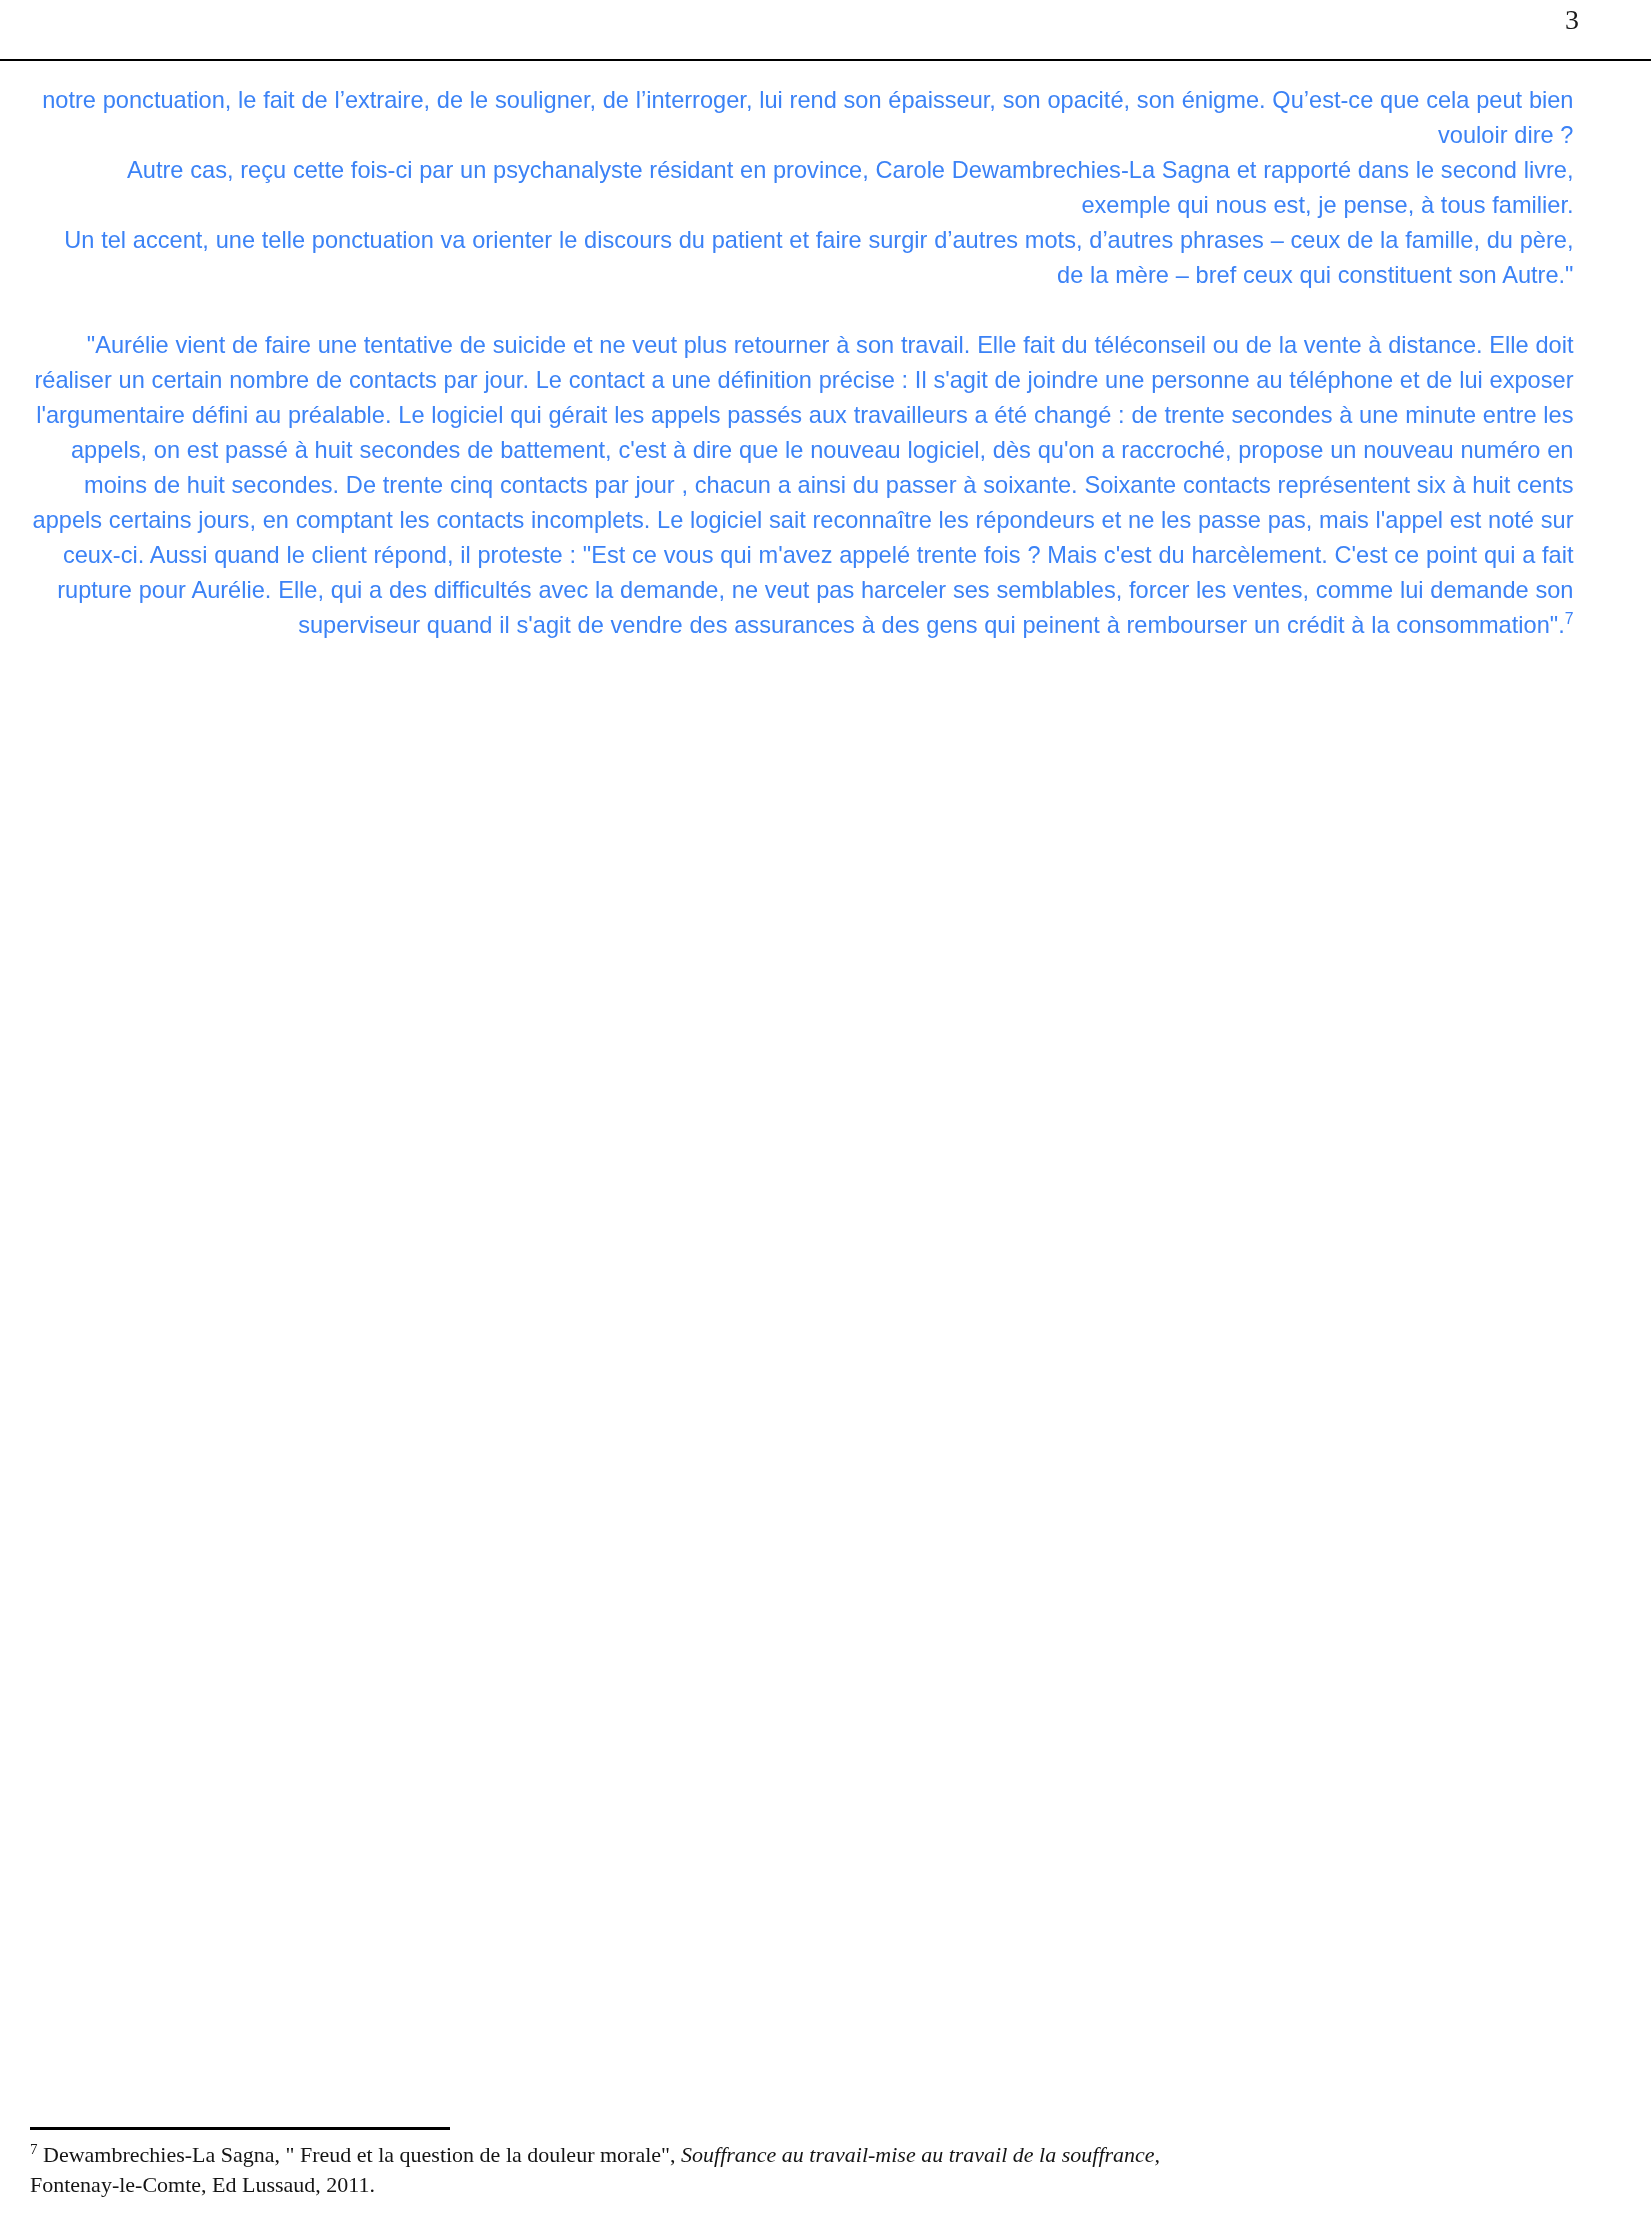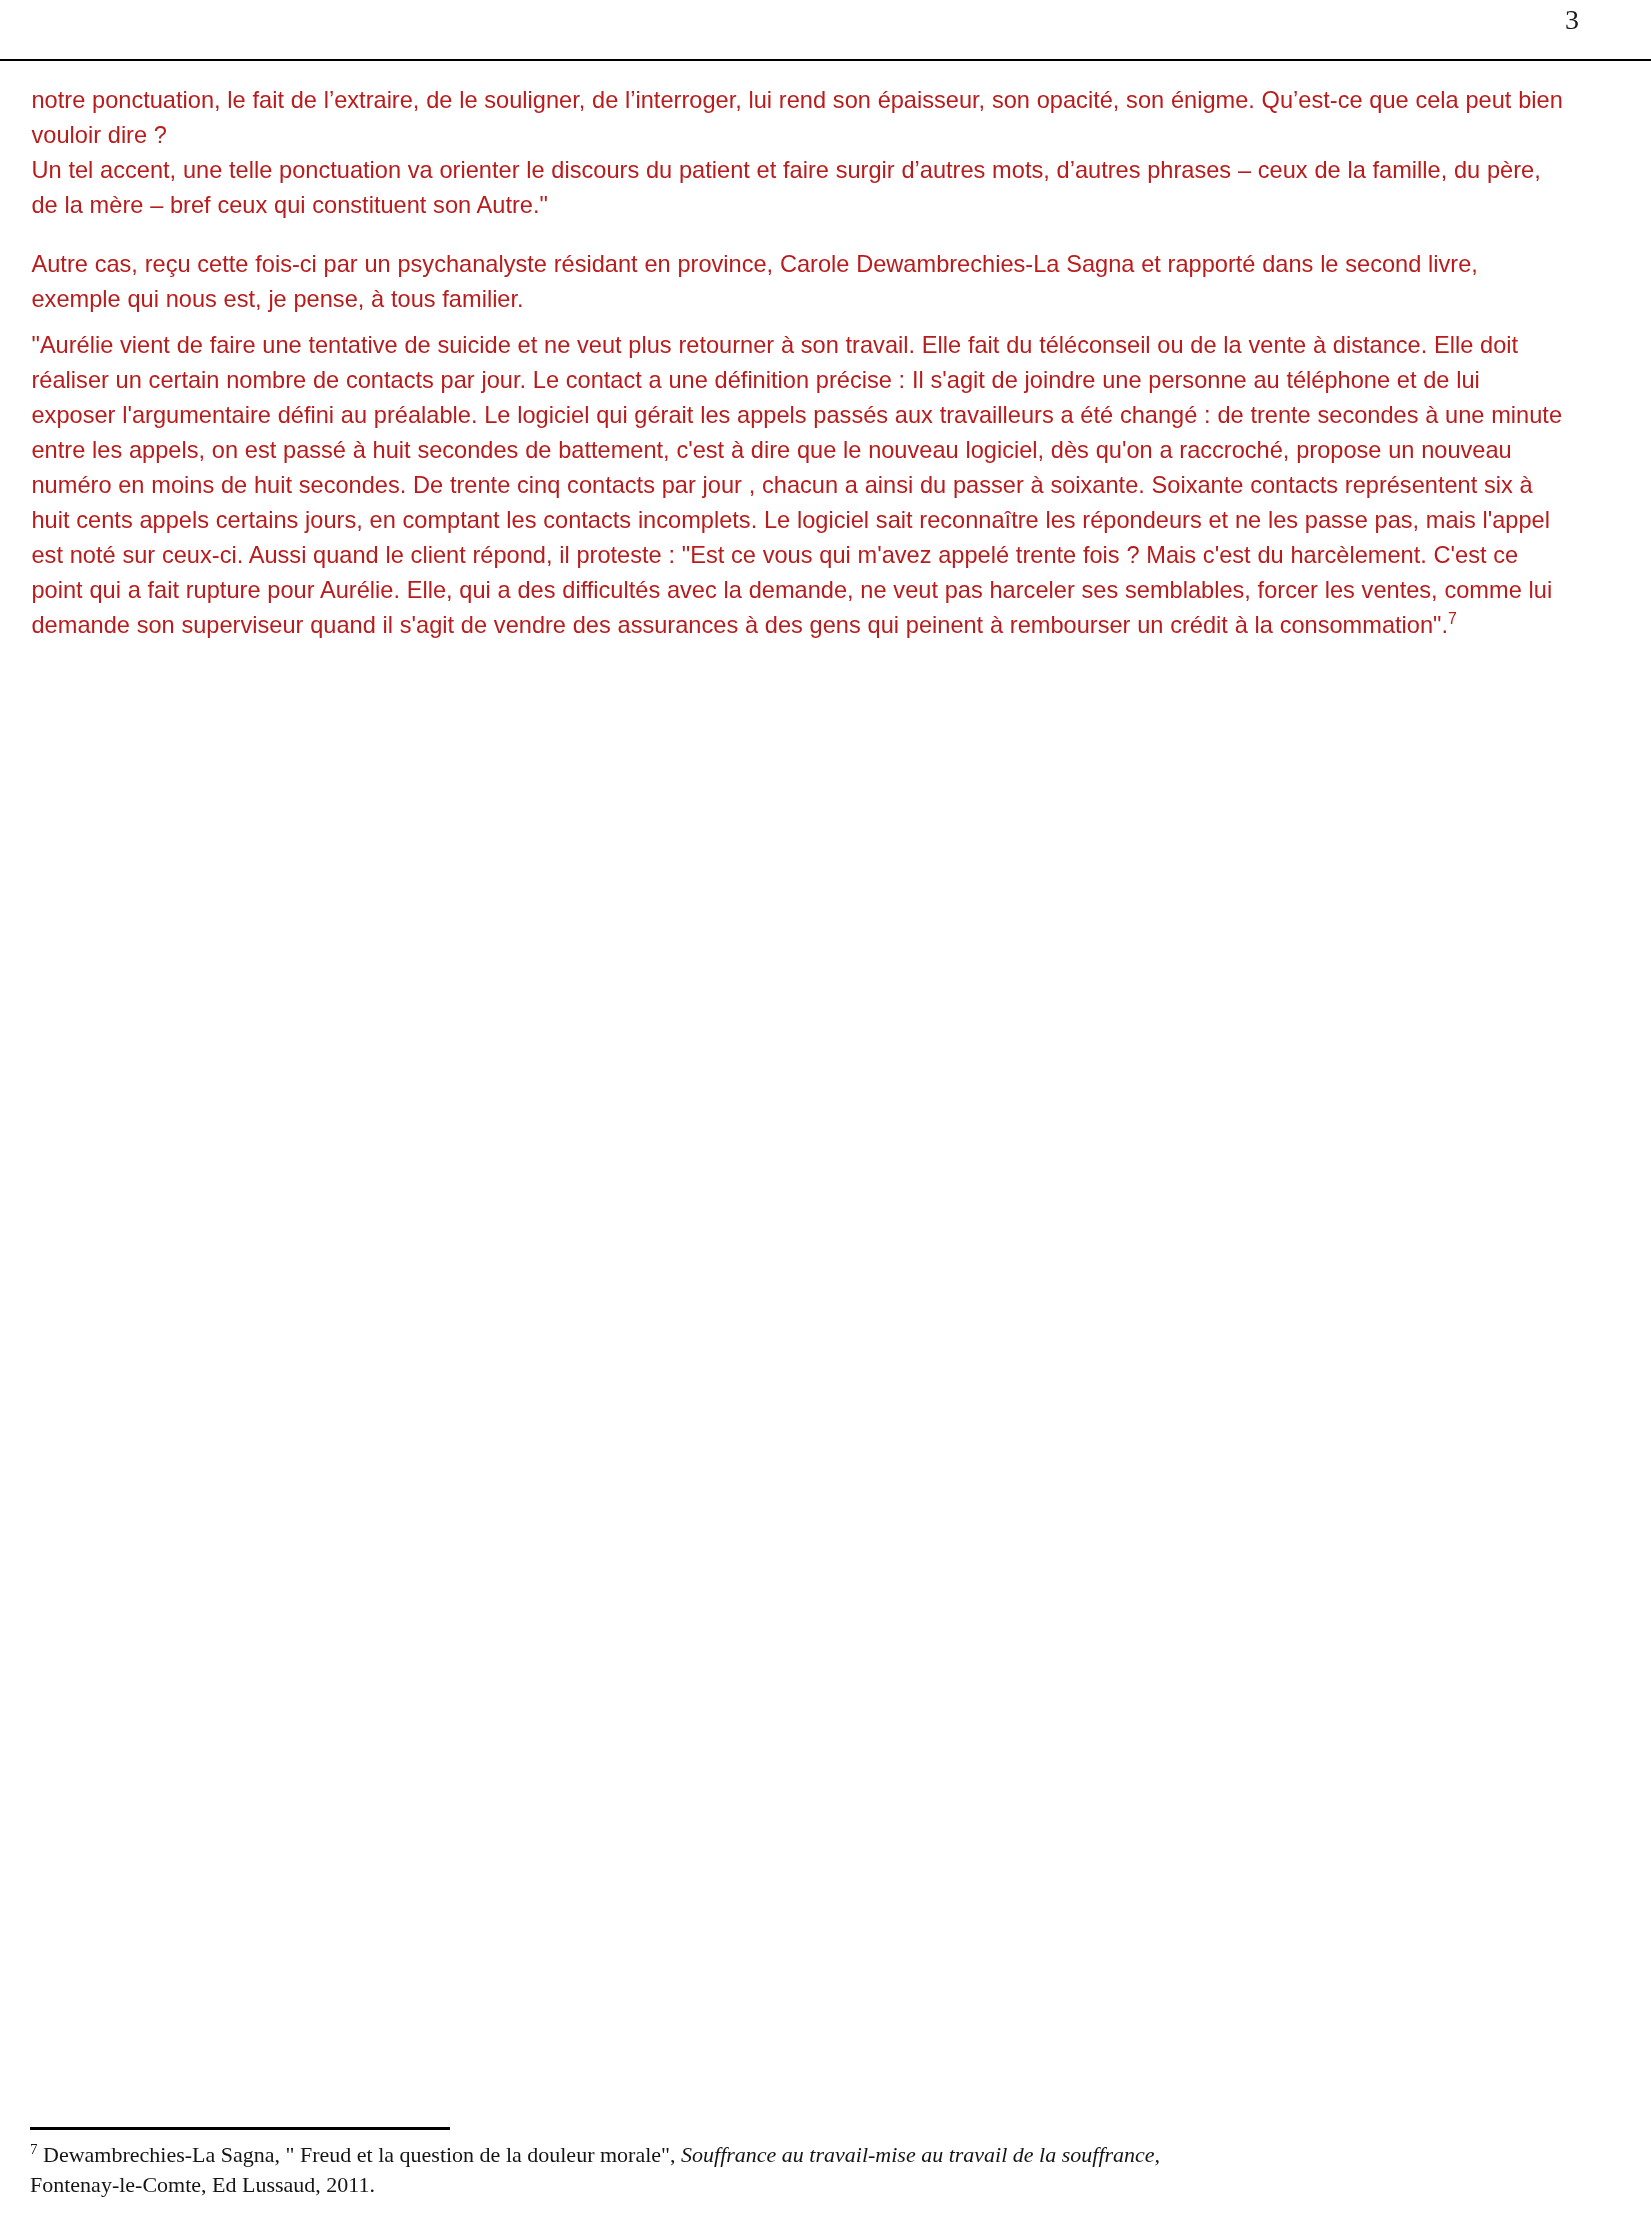--- a/index.html
+++ b/index.html
@@ -42,23 +42,23 @@
   }
   .body-area {
     position: absolute;
     left: 31.5px;
     top: 83px;
     width: 1550px;
   }
   .para {
     font-size: 23.6px;
     line-height: 35px;
-    text-align: left;
-    color: #b91c1c;
-    margin: 0 16px 24px 0;
+    text-align: right;
+    color: #3b82f6;
+    margin: 0 8px 24px 0;
     letter-spacing: 0px;
     word-spacing: 0.2px;
   }
   .para.tight {
     margin-bottom: 0;
   }
   .para .sup {
     font-size: 15.8px;
     vertical-align: super;
     line-height: 0;
@@ -96,23 +96,23 @@
 
 <div class="page">
 
   <div class="page-number">3</div>
 
   <div class="rule-top"></div>
 
   <div class="body-area">
 
     <p class="para tight">notre ponctuation, le fait de l’extraire, de le souligner, de l’interroger, lui rend son épaisseur, son opacité, son énigme. Qu’est-ce que cela peut bien vouloir dire ?</p>
+    <p class="para tight">Autre cas, reçu cette fois-ci par un psychanalyste résidant en province, Carole Dewambrechies-La Sagna et rapporté dans le second livre, exemple qui nous est, je pense, à tous familier.</p>
+
     <p class="para"> Un tel accent, une telle ponctuation va orienter le discours du patient et faire surgir d’autres mots, d’autres phrases – ceux de la famille, du père, de la mère – bref ceux qui constituent son Autre."</p>
-
-    <p class="para tight">Autre cas, reçu cette fois-ci par un psychanalyste résidant en province, Carole Dewambrechies-La Sagna et rapporté dans le second livre, exemple qui nous est, je pense, à tous familier.</p>
     <div class="gap-small"></div>
     <p class="para"><span>"Aurélie vient de faire une tentative de suicide et ne veut plus retourner à son travail. Elle fait du téléconseil ou de la vente à distance. Elle doit réaliser un certain nombre de contacts par jour. Le contact a une définition précise : Il s'agit de joindre une personne au téléphone et de lui exposer l'argumentaire défini au préalable. Le logiciel qui gérait les appels passés aux travailleurs a été changé : de trente secondes à une minute entre les appels, on est passé à huit secondes de battement, c'est à dire que le nouveau logiciel, dès qu'on a raccroché, propose un nouveau numéro en moins de huit secondes. De trente cinq contacts par jour , chacun a ainsi du passer à soixante. Soixante contacts représentent six à huit cents appels certains jours, en comptant les contacts incomplets. Le logiciel sait reconnaître les répondeurs et ne les passe pas, mais l'appel est noté sur ceux-ci. Aussi quand le client répond, il proteste : "Est ce vous qui m'avez appelé trente fois ? Mais c'est du harcèlement. C'est ce point qui a fait rupture pour Aurélie. Elle, qui a des difficultés avec la demande, ne veut pas harceler ses semblables, forcer les ventes, comme lui demande son superviseur quand il s'agit de vendre des assurances à des gens qui peinent à rembourser un crédit  à la consommation".</span><span class="sup">7</span></p>
 
 
   </div>
 
   <div class="footnote-area">
     <div class="footnote-rule"></div>
     <div class="footnote-text"><span class="fn-marker">7</span><span> Dewambrechies-La Sagna, " Freud et la question de la douleur morale", </span><span class="italic">Souffrance au travail-mise au travail de la souffrance,</span><br><span>Fontenay-le-Comte, Ed Lussaud, 2011.</span></div>
   </div>

